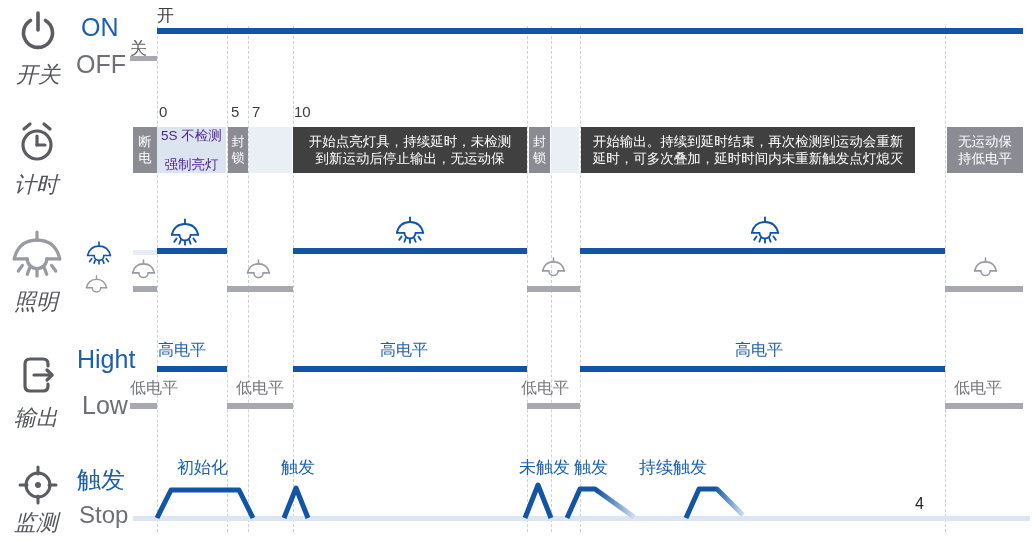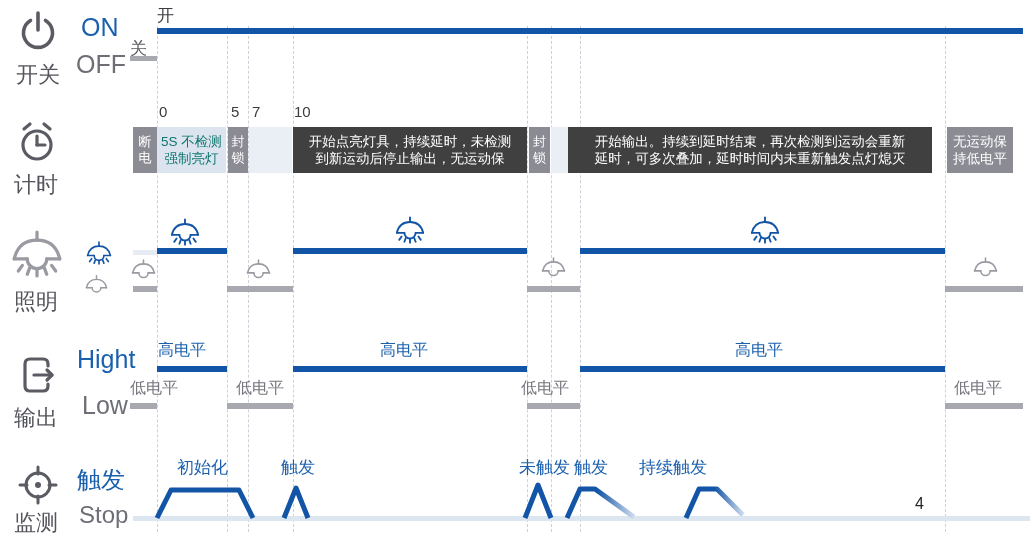--- a/index.html
+++ b/index.html
@@ -8,29 +8,29 @@
   .abs{position:absolute;}
   .grid{position:absolute;top:26px;height:506px;width:0;border-left:1px dashed #cdd0d8;}
   .seg{position:absolute;height:6px;}
   .seg.blue{background:#1254a5;}
   .seg.gray{background:#a8a8b0;height:6px;}
   .seg.faint{background:#e7ecf4;height:5px;}
   .blk{position:absolute;top:127px;height:46px;display:flex;flex-direction:column;
        justify-content:center;align-items:center;text-align:center;box-sizing:border-box;}
   .blk.darkblue{background:#404040;color:#fff;font-size:13.5px;line-height:17px;}
   .blk.grayblk{background:#8b8b94;color:#fff;font-size:13px;line-height:16px;}
-  .blk.lightblk{background:#dce4f0;color:#0f766e;font-size:13.5px;line-height:17px;}
+  .blk.lightblk{background:#dce4f0;color:#4c1d95;font-size:13.5px;line-height:17px;justify-content:space-between;}
   .blk.gapblk{background:#eaeef5;}
   .tick{position:absolute;top:103px;font-size:15px;color:#3b3b41;}
   .blue-label{color:#1b60ad;}
   .gray-label{color:#6e6f76;}
   .big-label{position:absolute;font-size:25px;}
   .cn-small{position:absolute;font-size:16px;}
   .pulse-label{position:absolute;top:456px;font-size:17px;color:#1b60ad;}
-  .icon-label{position:absolute;font-size:22px;color:#54555c;}
+  .icon-label{position:absolute;font-size:22px;color:#54555c;font-style:italic;}
   .icon{position:absolute;color:#5b5c63;}
   .lamp{position:absolute;}
   .lamp-blue{color:#1254a5;}
   .lamp-gray{color:#9a9aa2;}
   .pagenum{position:absolute;left:915px;top:495px;font-size:16px;color:#26262b;}
 </style>
 </head>
 <body>
 
 <div class="stage">
@@ -120,25 +120,25 @@
   <div class="blk gapblk" style="left:249px;width:43px"></div>
   <div class="blk darkblue" style="left:293px;width:234px">
     <div>开始点亮灯具，持续延时，未检测</div>
     <div>到新运动后停止输出，无运动保</div>
   </div>
   <div class="blk grayblk" style="left:529px;width:21px">
     <div>封</div>
     <div>锁</div>
   </div>
   <div class="blk gapblk" style="left:551px;width:28px"></div>
-  <div class="blk darkblue" style="left:568px;width:364px">
+  <div class="blk darkblue" style="left:581px;width:334px">
     <div>开始输出。持续到延时结束，再次检测到运动会重新</div>
     <div>延时，可多次叠加，延时时间内未重新触发点灯熄灭</div>
   </div>
-  <div class="blk grayblk" style="left:947px;width:66px;font-size:13.5px;line-height:17px">
+  <div class="blk grayblk" style="left:947px;width:76px;font-size:13.5px;line-height:17px">
     <div>无运动保</div>
     <div>持低电平</div>
   </div>
 
   <div class="lamp lamp-blue" style="left:86px;top:240px;width:26px;height:26px"><svg viewBox="0 0 32 30" width="100%" height="100%" fill="none" stroke="currentColor" stroke-width="2" stroke-linecap="round">
         <line x1="16" y1="1.5" x2="16" y2="6.5"></line>
         <path d="M2,18 C4,9.5 9.5,6.5 16,6.5 C22.5,6.5 28,9.5 30,18"></path>
         <path d="M2,18 L10,18 M22,18 L30,18"></path>
         <path d="M10,18 A6,6 0 0 0 22,18"></path>
         <path d="M7,22 L4.5,25.5 M11.5,23.5 L10,27.5 M16,24.5 L16,28.5 M20.5,23.5 L22,27.5 M25,22 L27.5,25.5"></path>

